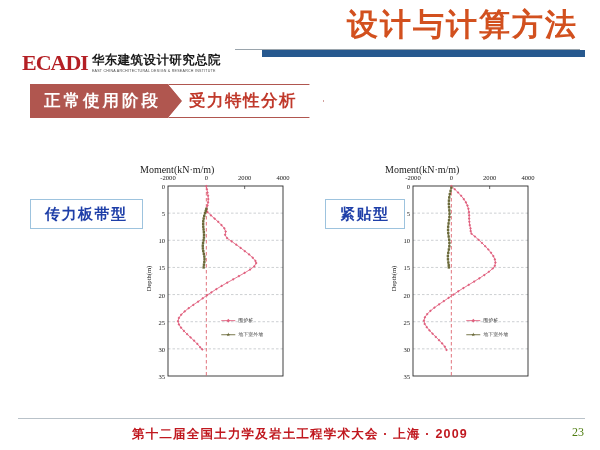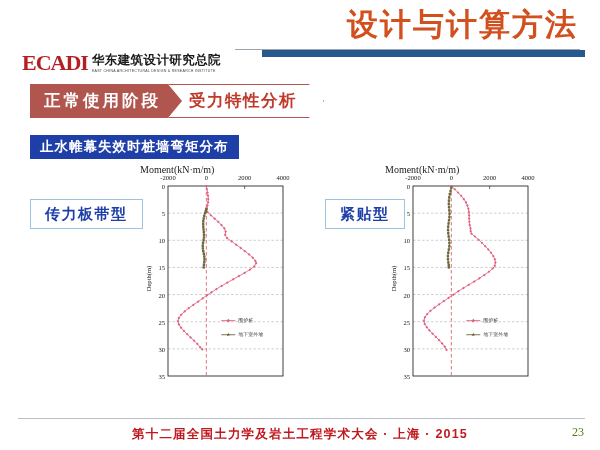--- a/index.html
+++ b/index.html
@@ -122,21 +122,20 @@
 
   <div class="slide-title">设计与计算方法</div>
   <div class="title-rule"></div>
   <div class="title-bar"></div>
 
   <div class="chev-wrap">
     <div class="chev chev-1">正常使用阶段</div>
     <div class="chev chev-2">受力特性分析</div>
   </div>
 
-  <div class="subtitle">止水帷幕失效时桩墙弯矩分布</div>
 
   <div class="type-box type-box-left">传力板带型</div>
   <div class="type-box type-box-right">紧贴型</div>
 
   <div class="chart chart-left">
       <div class="chart-axis-title" style="top: 4px;">Moment(kN·m/m)</div>
       <div class="xtick" style="left: 28px;">-2000</div>
       <div class="xtick" style="left: 66.3333px;">0</div>
       <div class="xtick" style="left: 104.667px;">2000</div>
       <div class="xtick" style="left: 143px;">4000</div>
@@ -360,16 +359,16 @@
         <line x1="81.29166666666666" x2="95.29166666666666" y1="160.62857142857143" y2="160.62857142857143" stroke="#e0607e" stroke-width="0.9"></line>
         <polygon points="88.29166666666666,158.82857142857142 90.09166666666665,160.62857142857143 88.29166666666666,162.42857142857144 86.49166666666666,160.62857142857143" fill="#e0607e"></polygon>
         <line x1="81.29166666666666" x2="95.29166666666666" y1="174.74285714285713" y2="174.74285714285713" stroke="#6b6a3a" stroke-width="0.9"></line>
         <polygon points="88.29166666666666,172.54285714285714 89.61166666666665,176.28285714285713 86.09166666666665,174.19285714285712 90.49166666666666,174.19285714285712 86.97166666666666,176.28285714285713" fill="#6b6a3a"></polygon>
       </svg>
       <div class="legend-txt" style="left: 98.2917px; top: 157.229px;">围护桩</div>
       <div class="legend-txt" style="left: 98.2917px; top: 171.343px;">地下室外墙</div>
     </div>
 
   <div class="footer-rule"></div>
-  <div class="footer-text">第十二届全国土力学及岩土工程学术大会 · 上海 · 2015</div>
+  <div class="footer-text">第十二届全国土力学及岩土工程学术大会 · 上海 · 2009</div>
   <div class="page-num">23</div>
 
 </div>
 
 </body></html>

